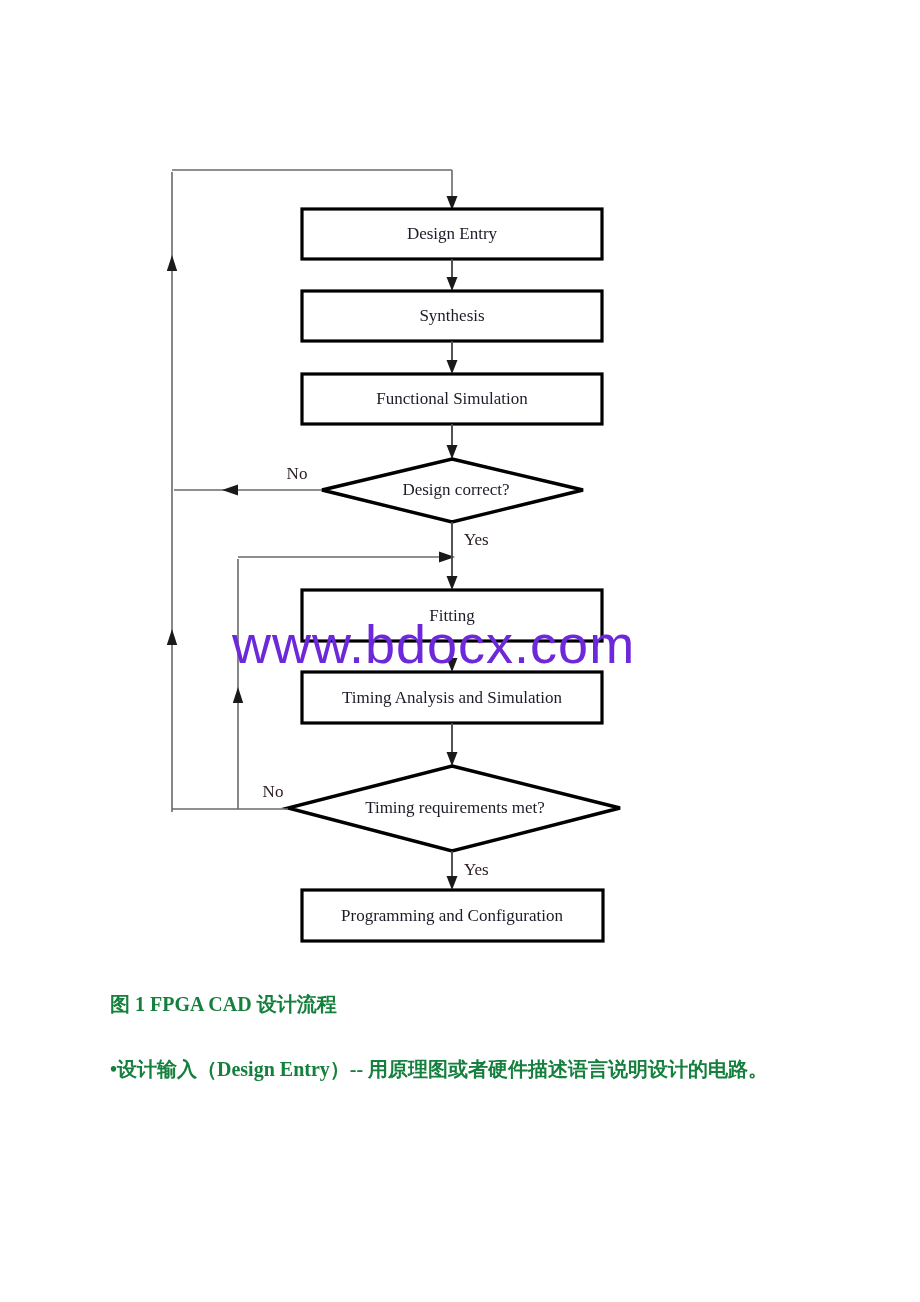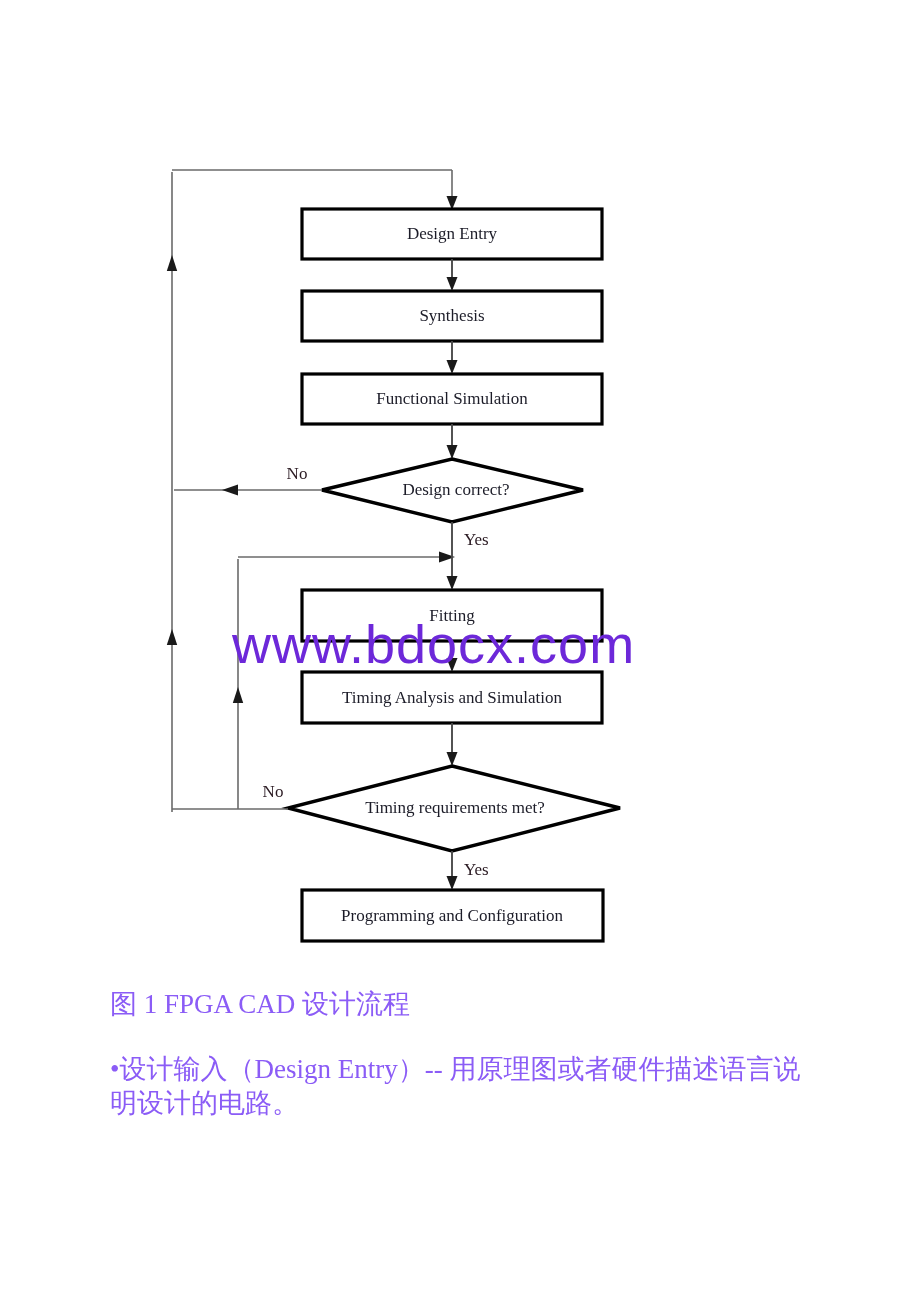--- a/index.html
+++ b/index.html
@@ -90,24 +90,25 @@
   }
   
   #text-area {
     position: absolute;
     left: 110px;
     top: 978px;
     width: 700px;
   }
   .para {
     font-family: "Liberation Serif", "DejaVu Serif", serif;
-    font-size: 27px;
+    font-size: 20px;
     line-height: 34px;
-    color: #8b5cf6;
+    color: #15803d;
     margin: 0 0 31px 0;
+    font-weight: bold;
   }
   .para.tight {
     margin-bottom: 4px;
   }
 </style>
 </head>
 <body>
 
 <div id="page">
 

